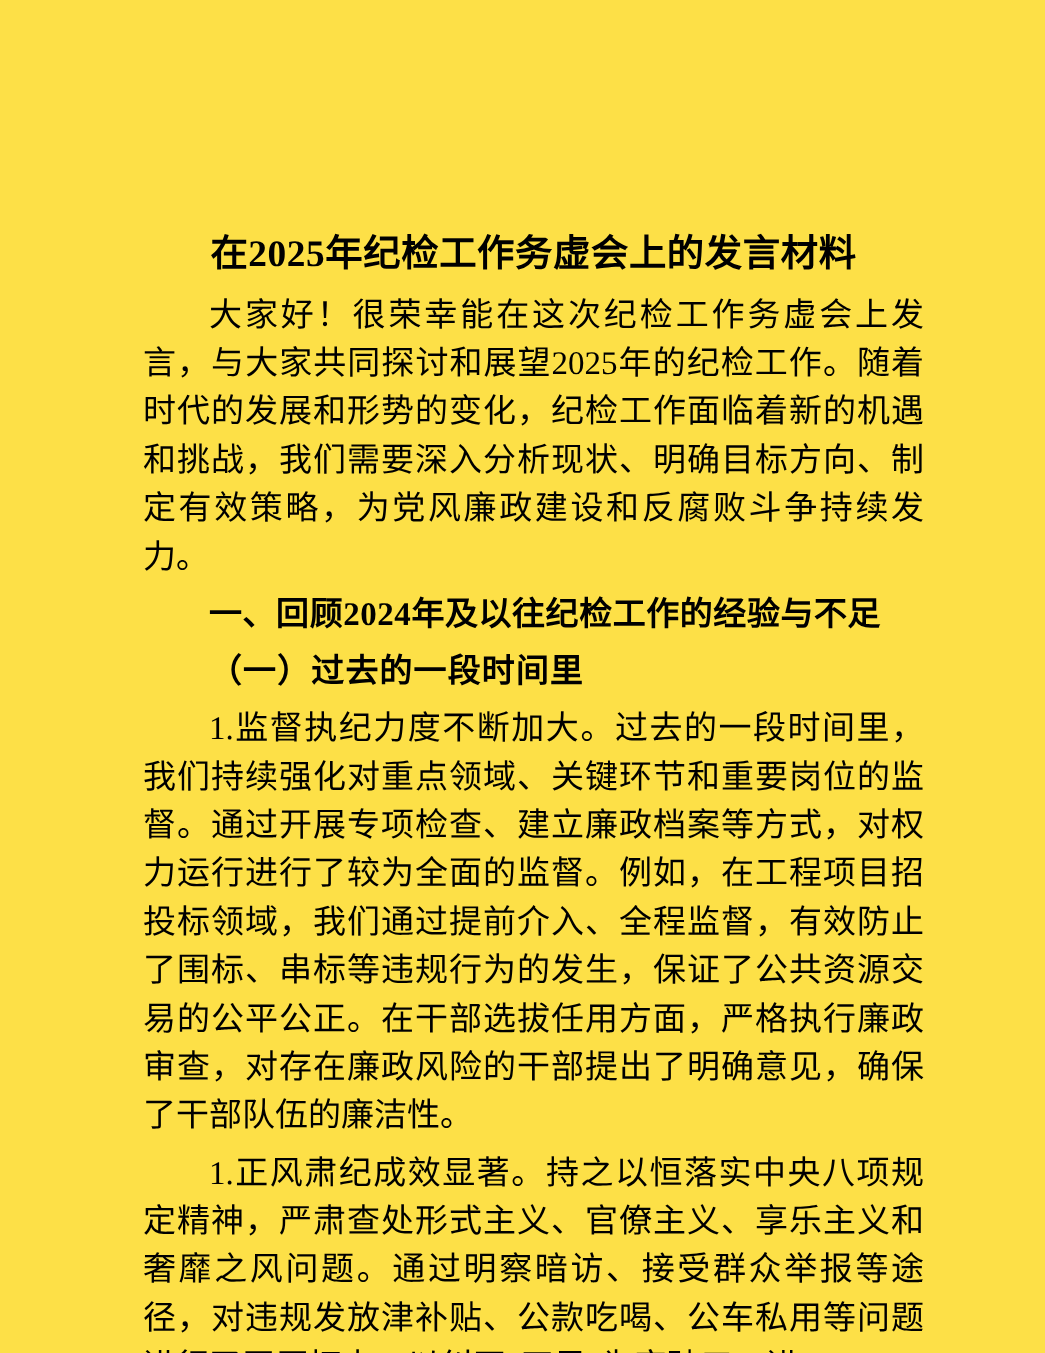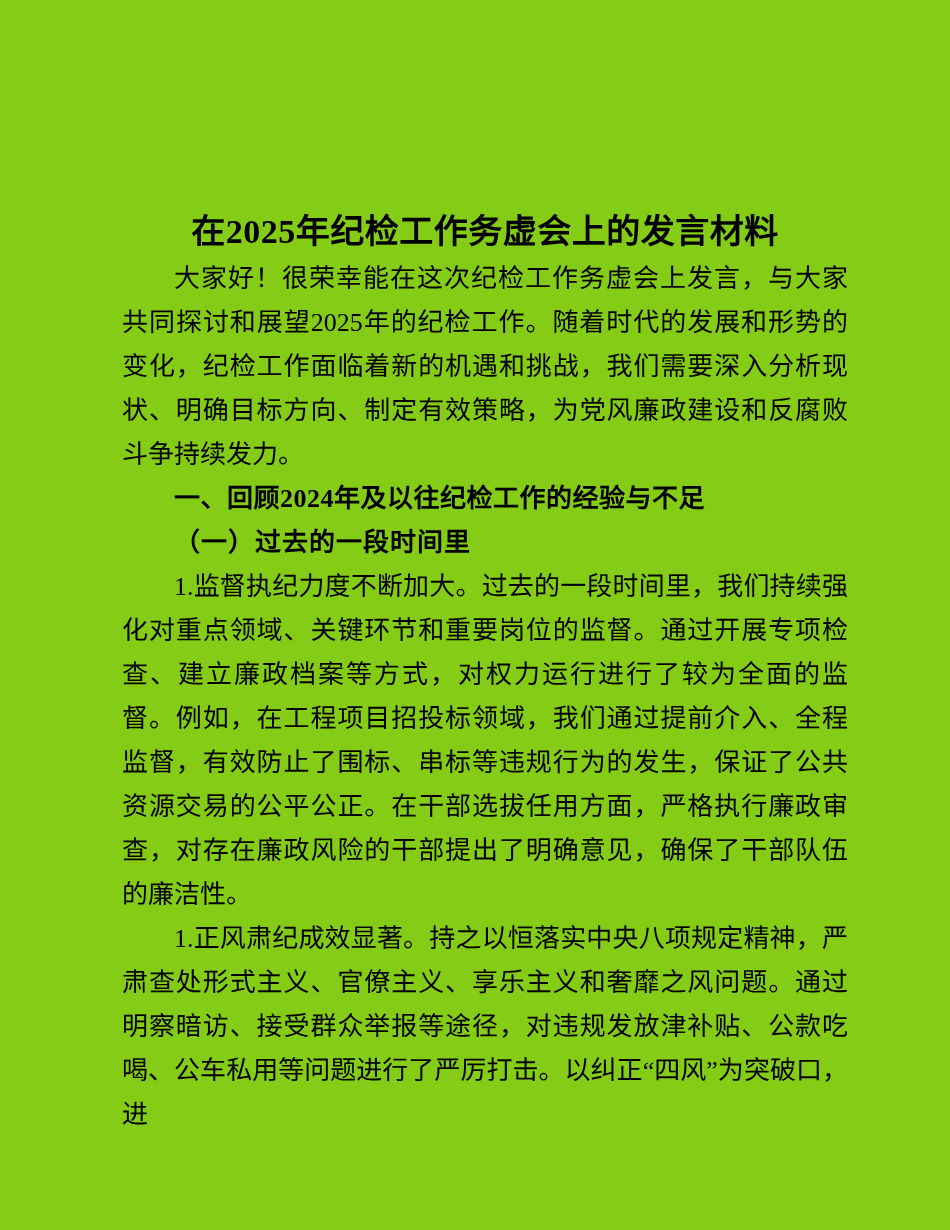--- a/index.html
+++ b/index.html
@@ -13,41 +13,41 @@
     position: relative;
     color: #000000;
     font-family: "Liberation Serif", "DejaVu Serif", serif;
   }
   .page {
     position: absolute;
     left: 0;
     top: 0;
     width: 950px;
     height: 1230px;
-    background: #84cc16;
+    background: #fde047;
     overflow: hidden;
   }
   .content {
     position: absolute;
     left: 122px;
     top: 207px;
     width: 726px;
   }
   .doc-title {
     margin: 0;
     font-size: 34px;
     line-height: 50px;
     font-weight: bold;
     text-align: center;
     letter-spacing: 0.5px;
     font-family: "Liberation Serif", "DejaVu Serif", serif;
   }
   .body-text p {
-    margin: 0;
-    font-size: 26px;
+    margin: 8px;
+    font-size: 30px;
     line-height: 44px;
     text-indent: 2em;
     text-align: justify;
     text-justify: inter-ideograph;
     word-break: break-all;
   }
   
   .h-section {
     font-family: Liberation Serif, serif;
     font-weight: bold;

